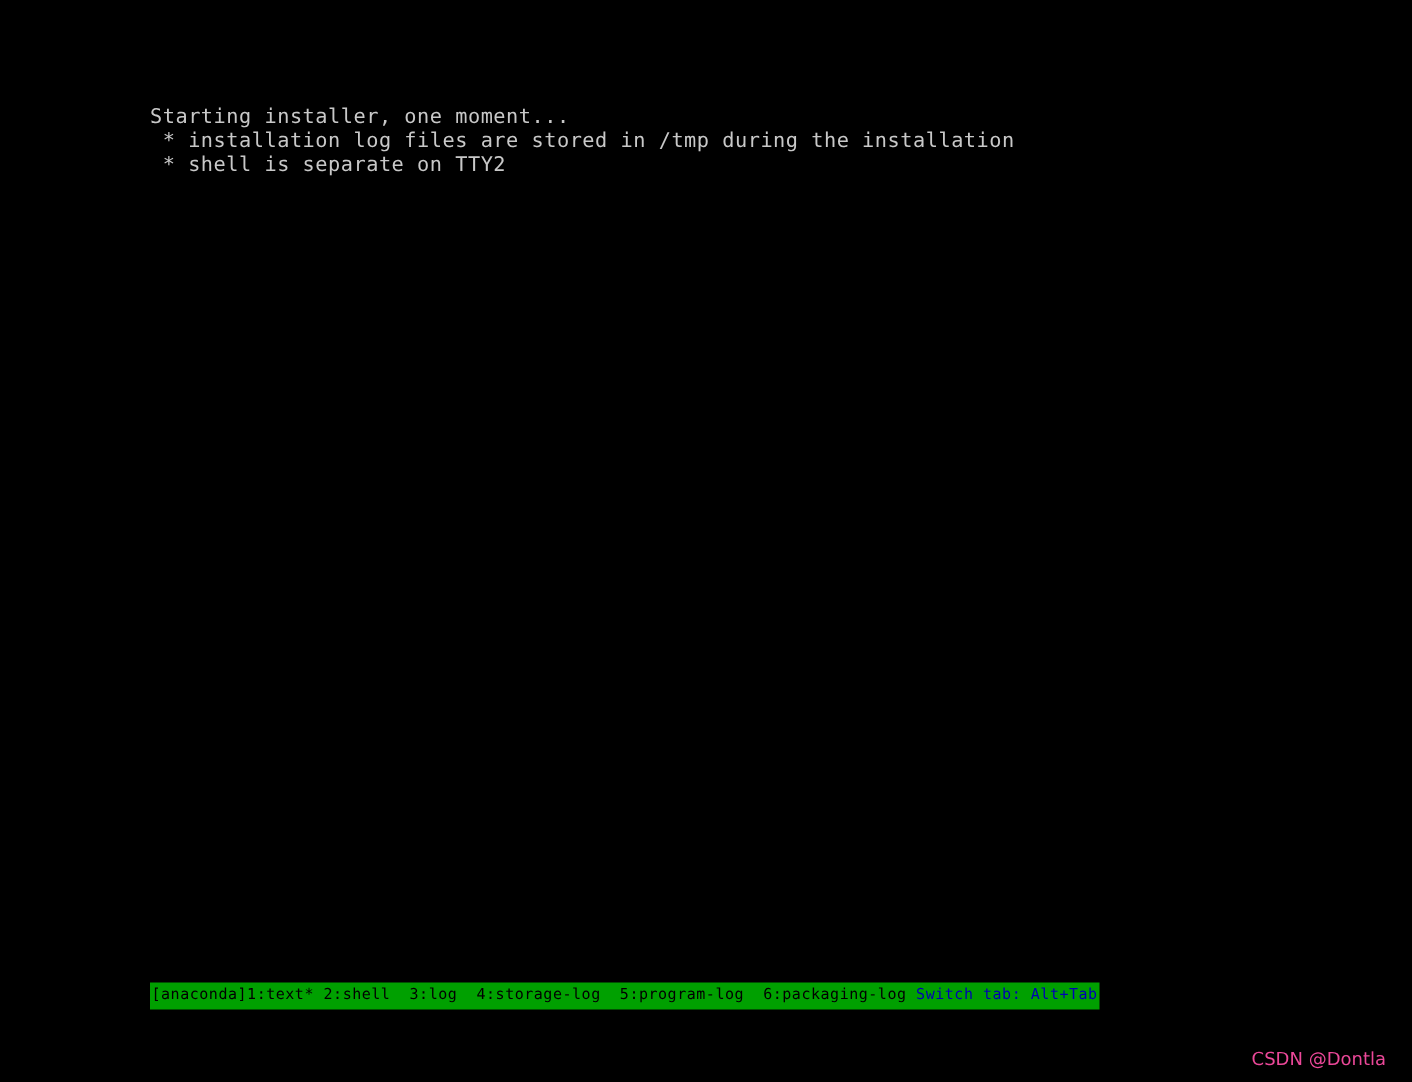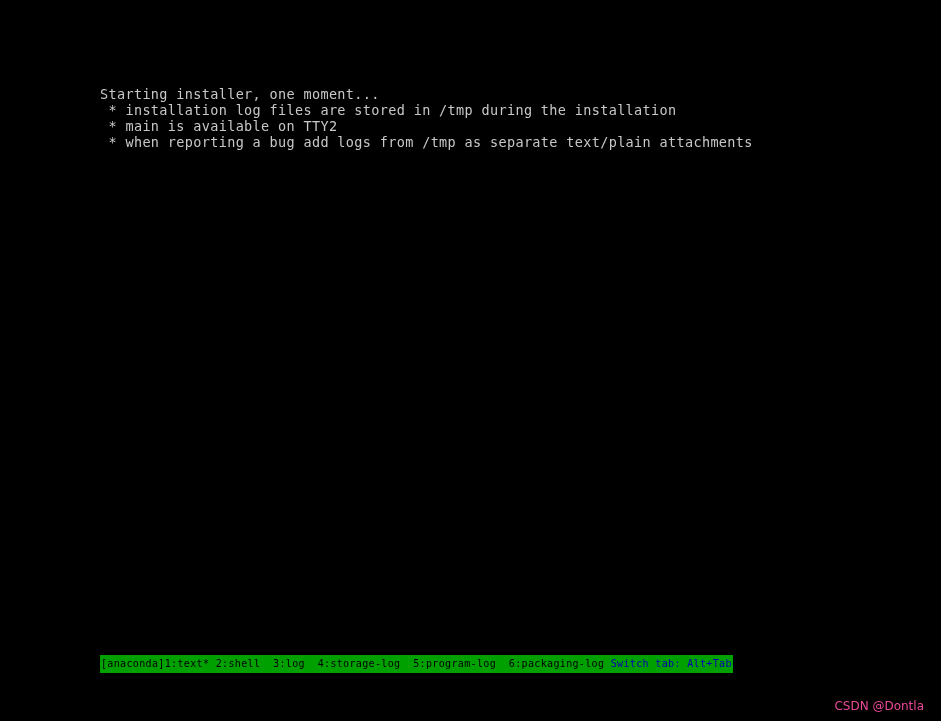--- a/index.html
+++ b/index.html
@@ -13,21 +13,21 @@
     height: 721px;
     position: relative;
     overflow: hidden;
     font-family: "DejaVu Sans Mono", "Liberation Mono", monospace;
   }
 
   
   #console-output {
     position: absolute;
     left: 100px;
-    top: 86px;
+    top: 70px;
     width: 800px;
     text-decoration: underline;
   }
   .console-line {
     font-family: "DejaVu Sans Mono", "Liberation Mono", monospace;
     font-size: 13.5px;
     line-height: 16px;
     letter-spacing: 0.35px;
     color: #c8c8c8;
     white-space: pre;
@@ -70,22 +70,21 @@
     white-space: pre;
     user-select: none;
   }
 </style>
 </head>
 <body>
 
 <div id="console-output">
   <div class="console-line">Starting installer, one moment...</div>
   <div class="console-line"> * installation log files are stored in /tmp during the installation</div>
-  <div class="console-line"> * main is available on TTY2</div>
-  <div class="console-line"> * when reporting a bug add logs from /tmp as separate text/plain attachments</div>
+  <div class="console-line"> * shell is separate on TTY2</div>
 </div>
 
 <div id="status-bar">
   <span class="seg">[anaconda]</span>
   <span class="seg">1:text*</span>
   <span class="seg"> </span>
   <span class="seg">2:shell</span>
   <span class="seg">  </span>
   <span class="seg">3:log</span>
   <span class="seg">  </span>

